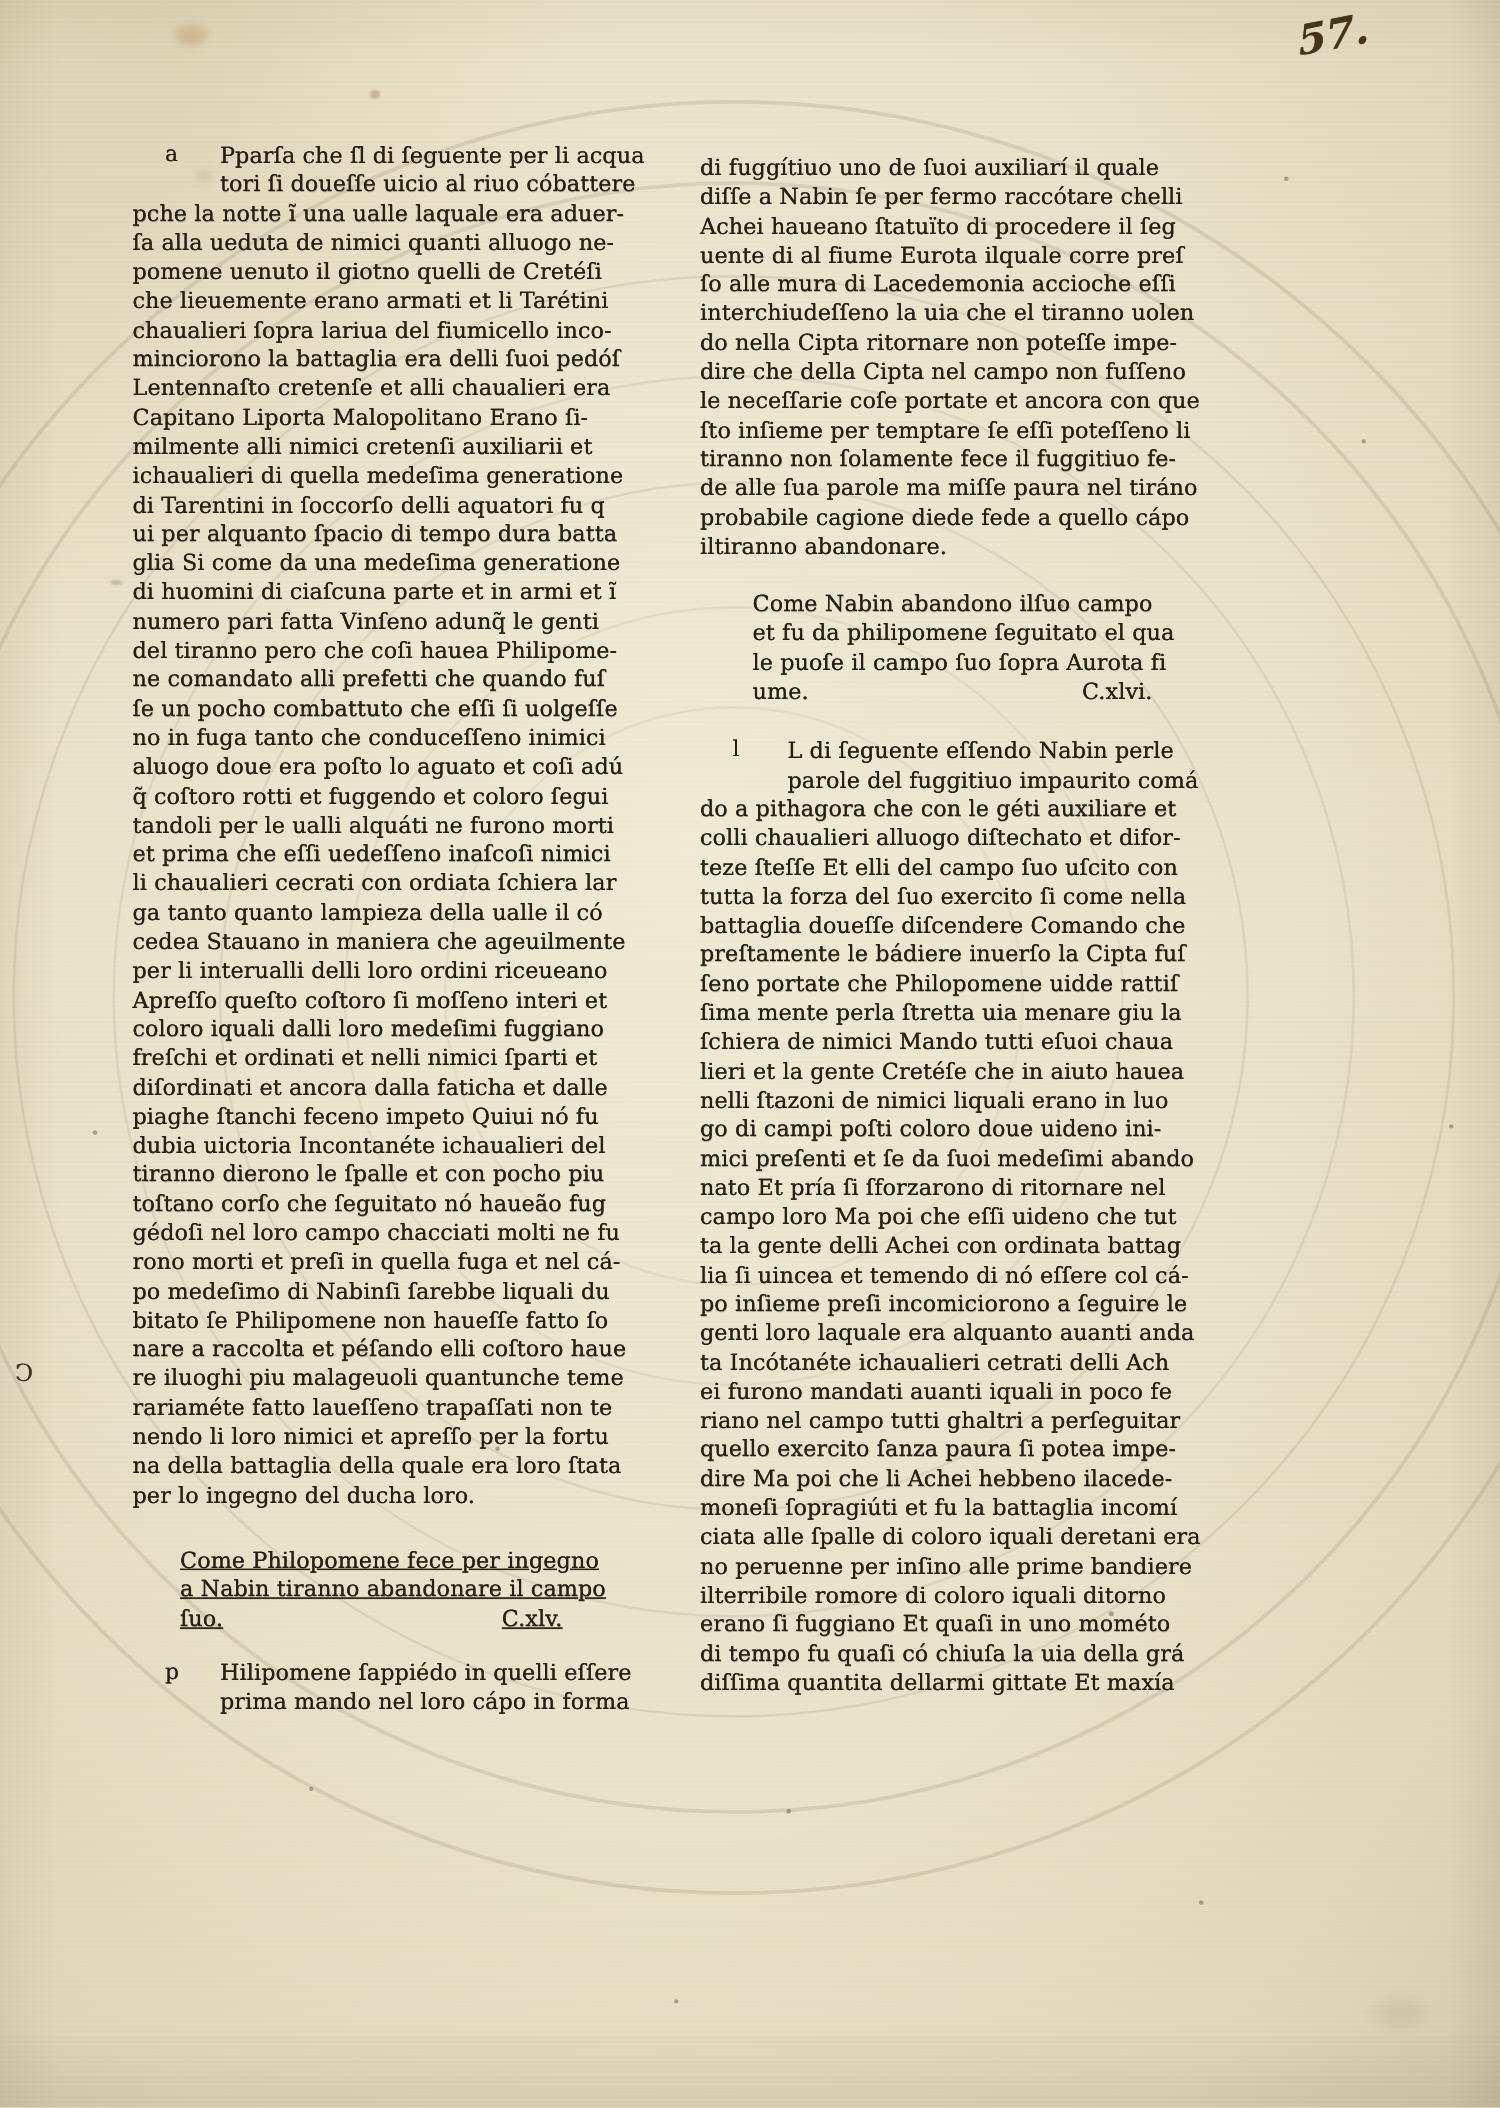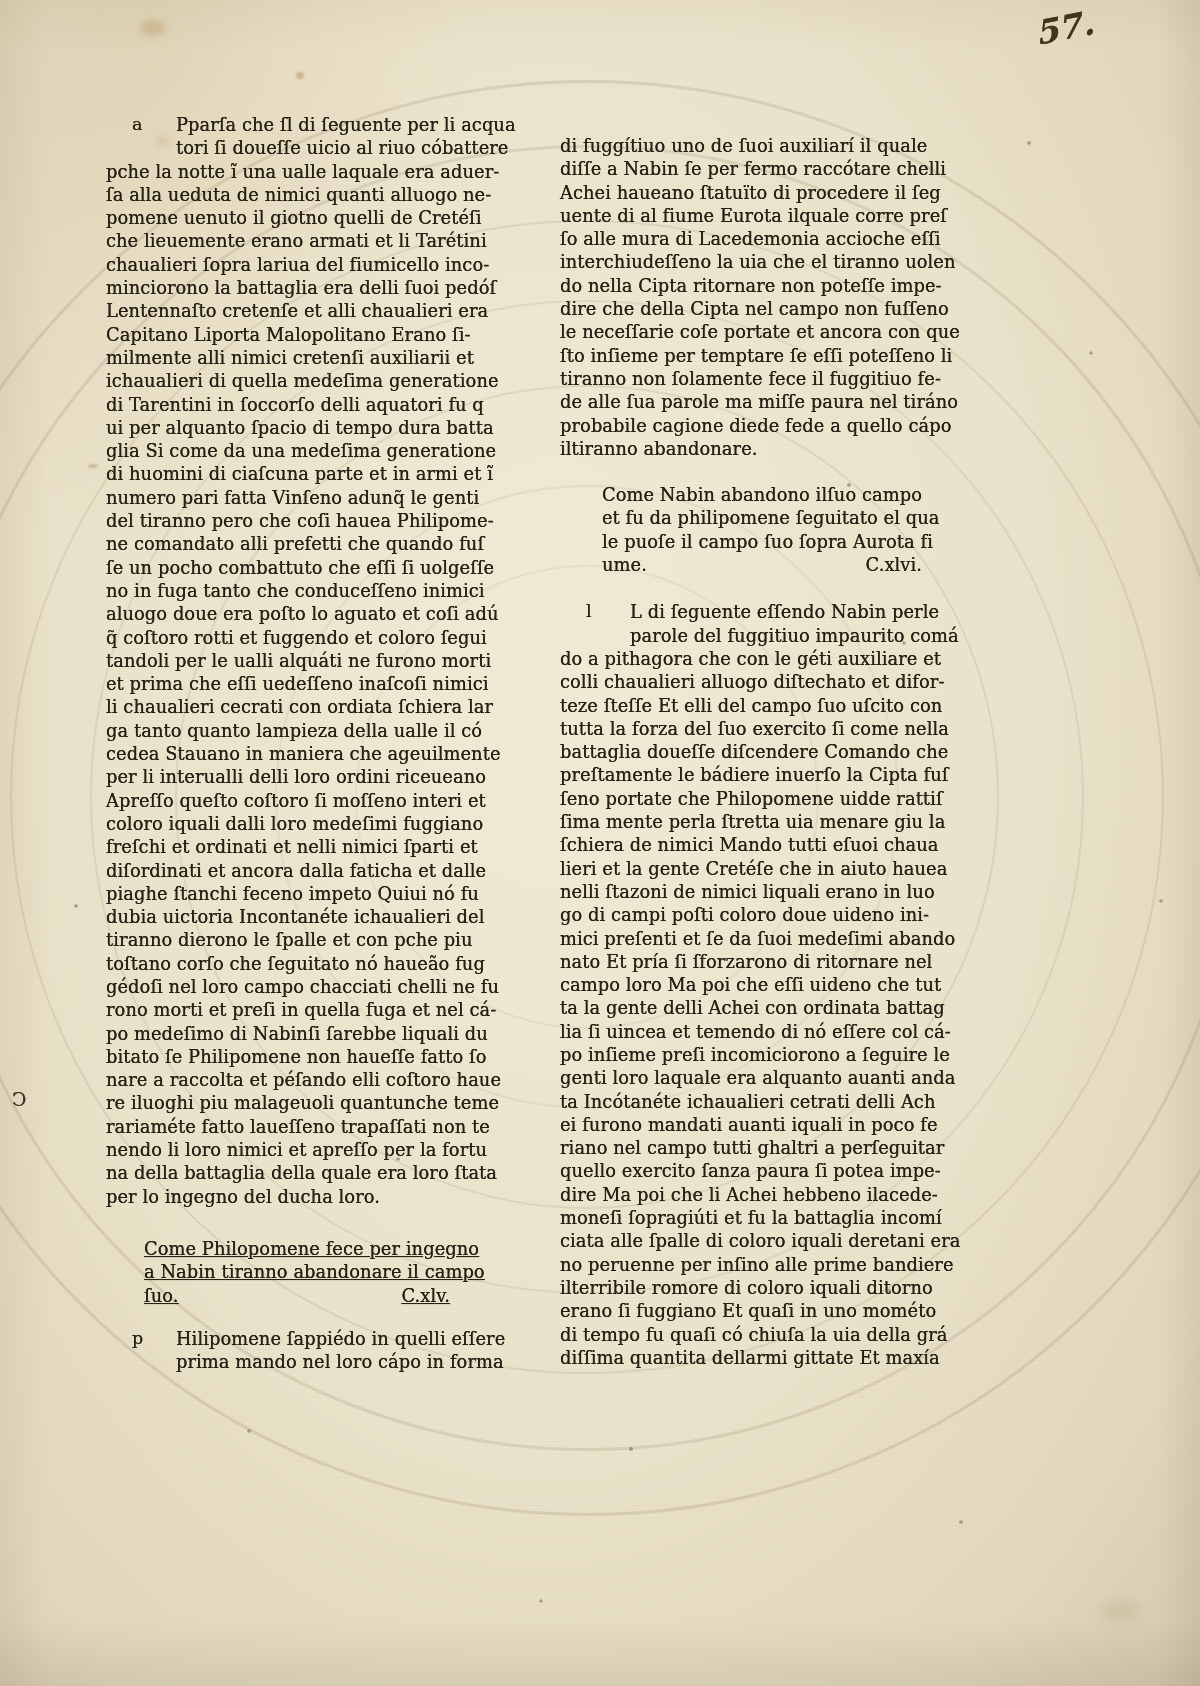--- a/index.html
+++ b/index.html
@@ -44,21 +44,21 @@
     font-size:17.5px;
     text-shadow:0 0 0.5px rgba(38,31,20,0.85);
   }
   .heading{box-sizing:border-box;}
   .col-left .heading{padding-left:38px;width:344px;}
   .col-right .heading{padding-left:42px;width:362px;}
   .footer{display:flex;justify-content:space-between;}
   .col-left .para:nth-child(1){margin-top:11px;}
   .col-left .para:nth-child(2){margin-top:29px;text-decoration:underline;}
   .col-left .para:nth-child(3){margin-top:20px;}
-  .col-right .para:nth-child(1){margin-top:32px;}
+  .col-right .para:nth-child(1){margin-top:21px;}
   .col-right .para:nth-child(2){margin-top:23px;}
   .col-right .para:nth-child(3){margin-top:24px;}
   .folio{
     position:absolute;left:1038px;top:8px;z-index:3;
     font-style:italic;font-weight:bold;font-size:33px;
     color:var(--folio-ink, #463419);
     transform:rotate(-11deg) skewX(-6deg);
     text-shadow:0 0 0.6px rgba(70,52,25,0.8);
   }
   
@@ -149,23 +149,23 @@
         <div class="line">li chaualieri cecrati con ordiata  ſchiera lar</div>
         <div class="line">ga tanto quanto  lampieza  della ualle il có</div>
         <div class="line">cedea Stauano in maniera che ageuilmente</div>
         <div class="line">per li interualli  delli loro ordini  riceueano</div>
         <div class="line">Apreſſo queſto coſtoro ſi moſſeno interi et</div>
         <div class="line">coloro iquali dalli loro medeſimi  fuggiano</div>
         <div class="line">freſchi et ordinati et nelli  nimici  ſparti et</div>
         <div class="line">diſordinati et ancora  dalla  faticha et dalle</div>
         <div class="line">piaghe ſtanchi feceno impeto  Quiui nó fu</div>
         <div class="line">dubia uictoria Incontanéte  ichaualieri del</div>
-        <div class="line">tiranno dierono le  ſpalle et con  pche piu</div>
+        <div class="line">tiranno dierono le  ſpalle et con  pocho piu</div>
         <div class="line">toſtano corſo che ſeguitato nó haueão  fug</div>
-        <div class="line">gédoſi nel loro campo chacciati chelli ne fu</div>
+        <div class="line">gédoſi nel loro campo chacciati molti ne fu</div>
         <div class="line">rono morti et preſi in quella fuga et nel cá-</div>
         <div class="line">po medeſimo di Nabinſi ſarebbe liquali du</div>
         <div class="line">bitato ſe Philipomene non haueſſe fatto ſo</div>
         <div class="line">nare a raccolta et péſando elli coſtoro haue</div>
         <div class="line">re iluoghi piu malageuoli quantunche teme</div>
         <div class="line">rariaméte fatto  laueſſeno trapaſſati non te</div>
         <div class="line">nendo  li loro nimici et apreſſo per la fortu</div>
         <div class="line">na della battaglia della quale era  loro ſtata</div>
         <div class="line">per lo ingegno del ducha loro.</div>
       </div>

